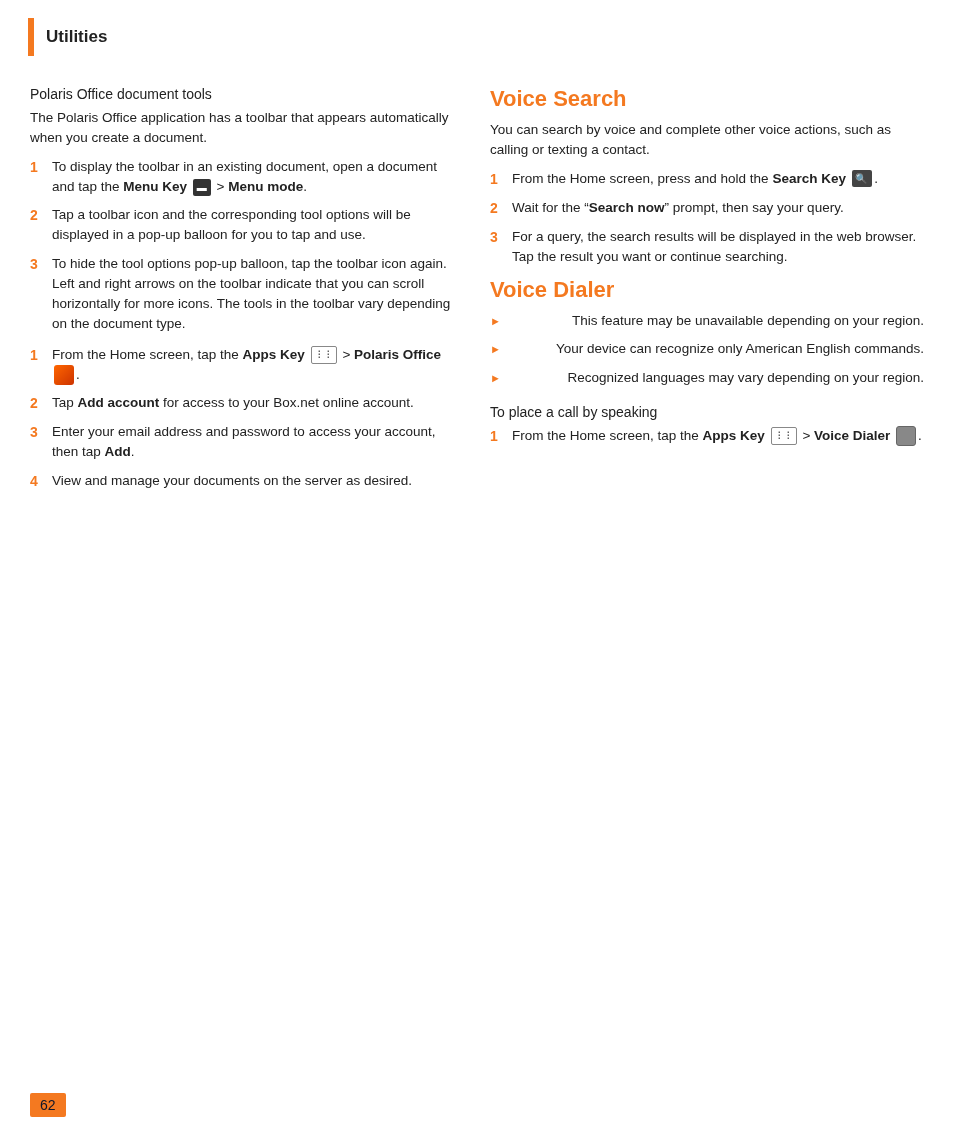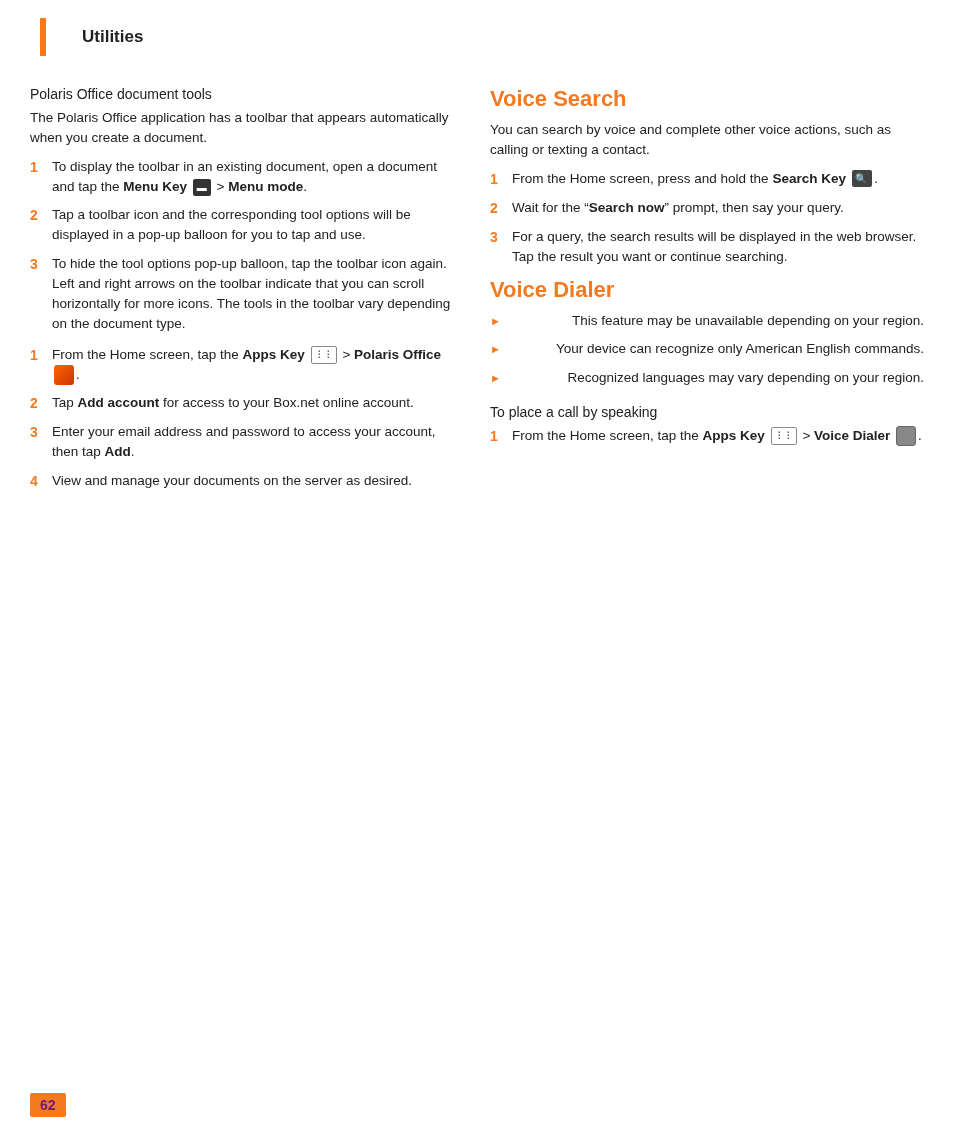--- a/index.html
+++ b/index.html
@@ -10,23 +10,22 @@
       font-family: Arial, Helvetica, sans-serif;
       font-size: 14px;
       color: #222;
       position: relative;
     }
 
     
     .header-bar {
       display: flex;
       align-items: center;
-      padding: 18px 30px 10px 40px;
+      padding: 18px 30px 10px 28px;
       border-bottom: none;
-      gap: 24px;
     }
     .orange-bar {
       width: 6px;
       height: 38px;
       background: #f47920;
       margin-right: 12px;
       flex-shrink: 0;
     }
     .header-title {
       font-size: 17px;
@@ -182,22 +181,22 @@
       margin: 0 2px;
       border: 1px solid #666;
     }
 
     
     .page-num-box {
       position: absolute;
       bottom: 28px;
       left: 30px;
       background: #f47920;
-      color: #701a75;
-      font-weight: bold;
+      color: #0f172a;
+      font-weight: normal;
       font-size: 14px;
       padding: 4px 10px;
       border-radius: 2px;
     }
   </style>
 </head>
 <body>
 
 <div class="header-bar">
   <div class="orange-bar"></div>

